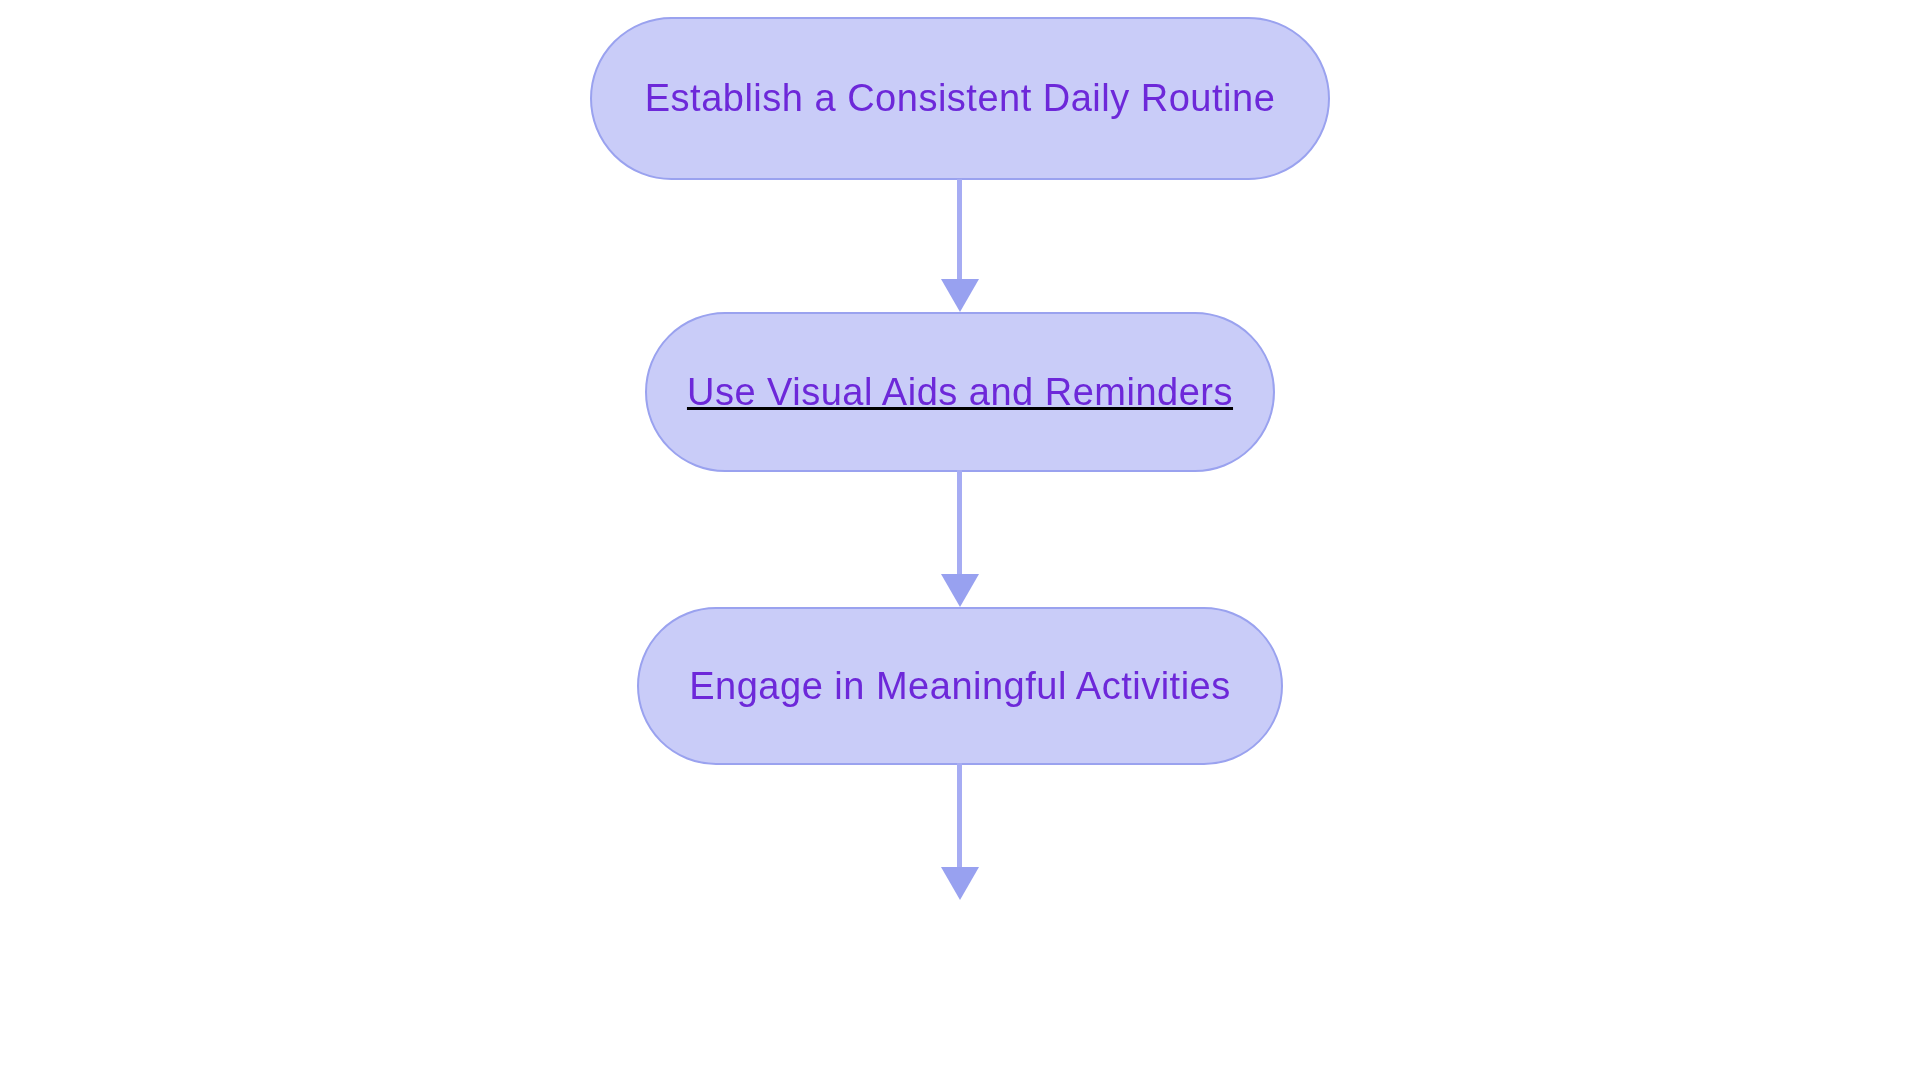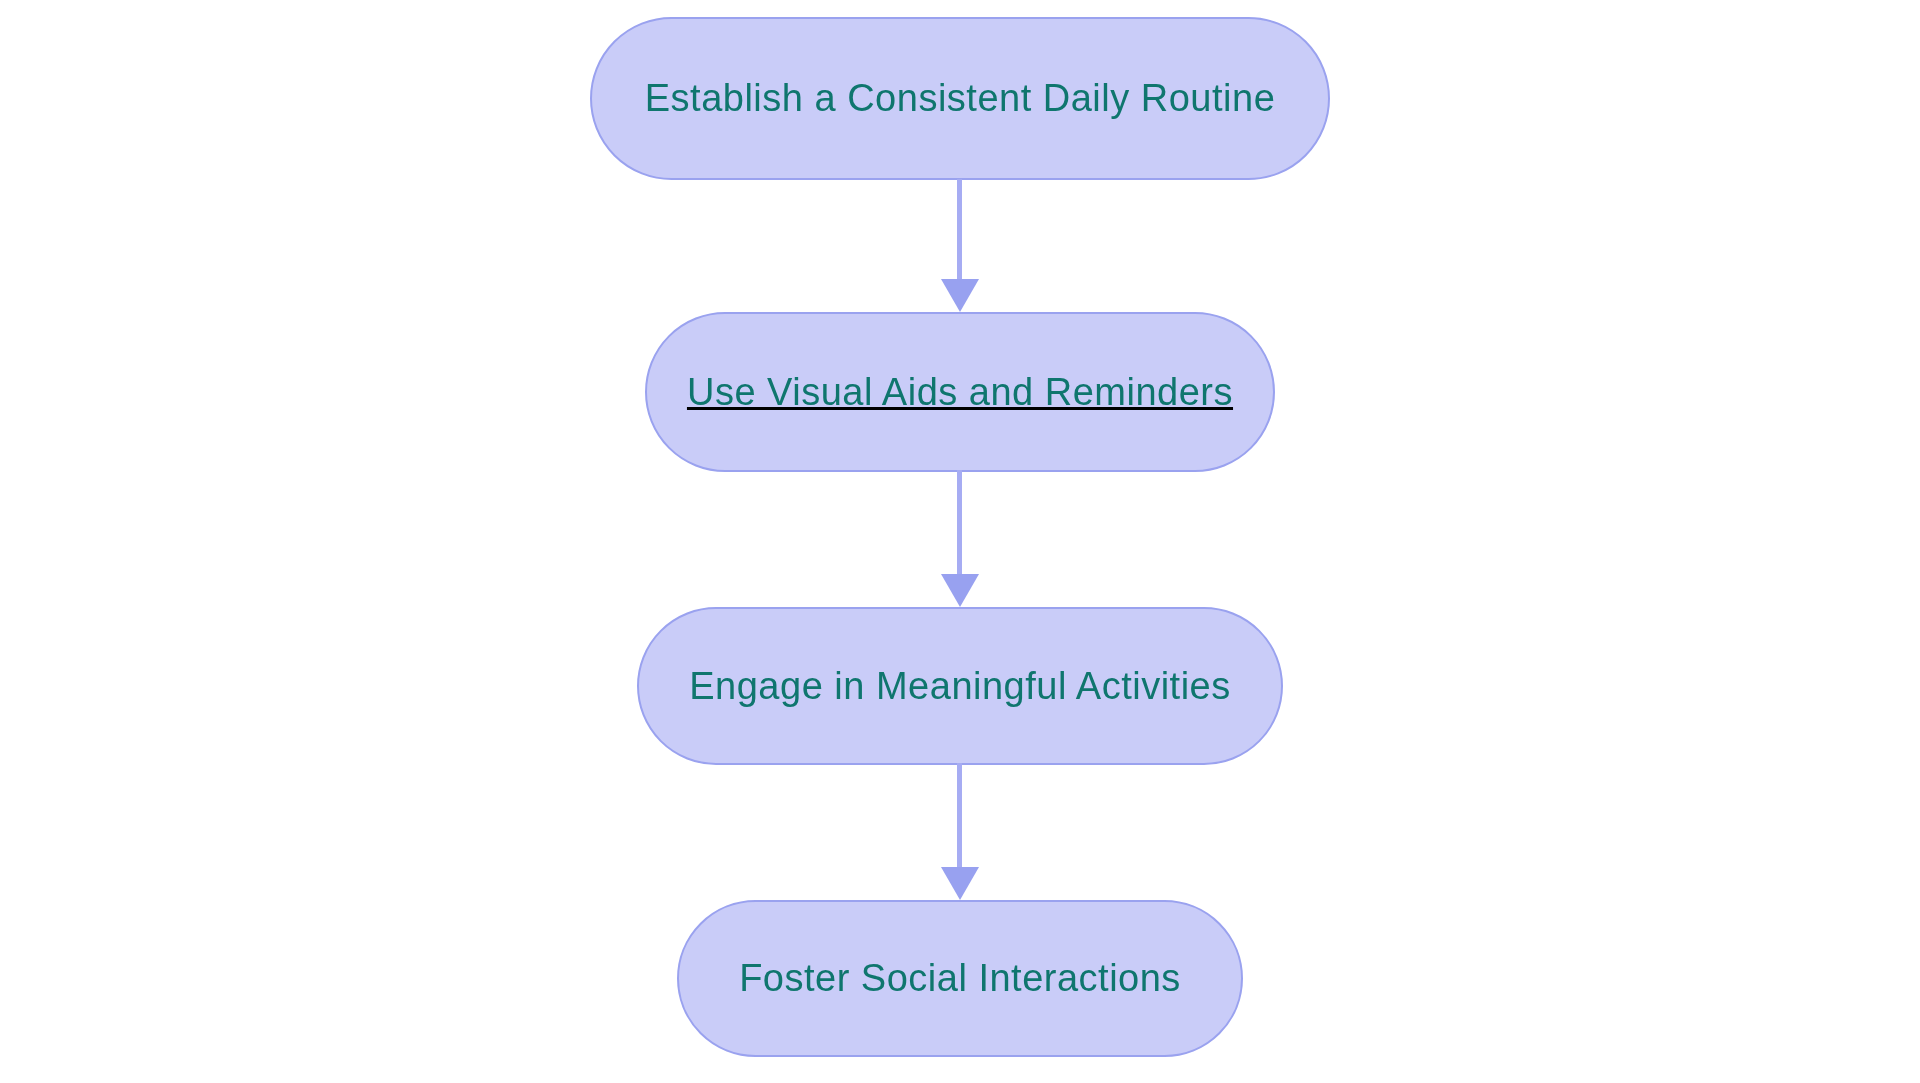--- a/index.html
+++ b/index.html
@@ -20,21 +20,21 @@
     box-sizing: border-box;
     background: #c9ccf8;
     border: 2.5px solid #9aa2ef;
     border-radius: 999px;
     display: flex;
     align-items: center;
     justify-content: center;
     text-align: center;
   }
   .node-label {
-    color: #0f766e;
+    color: #6d28d9;
     font-size: 38px;
     font-weight: 400;
     letter-spacing: 0.5px;
     white-space: nowrap;
   }
   .node-1 { left: 590px; top: 17px;  width: 740px; height: 163px; }
   .node-2 { left: 645px; top: 312px; width: 630px; height: 160px; text-decoration: underline; }
   .node-3 { left: 637px; top: 607px; width: 646px; height: 158px; }
   .node-4 { left: 677px; top: 900px; width: 566px; height: 157px; }
 
@@ -91,17 +91,14 @@
 
   <div class="node node-3">
     <span class="node-label">Engage in Meaningful Activities</span>
   </div>
 
   <div class="arrow arrow-3">
     <div class="arrow-stem"></div>
     <div class="arrow-head"></div>
   </div>
 
-  <div class="node node-4">
-    <span class="node-label">Foster Social Interactions</span>
-  </div>
 
 </div>
 
 </body></html>

